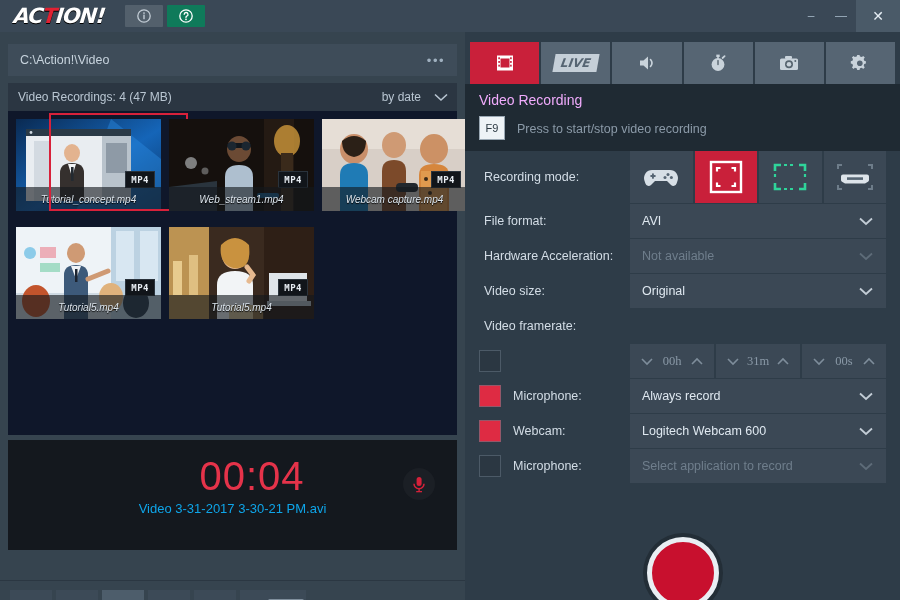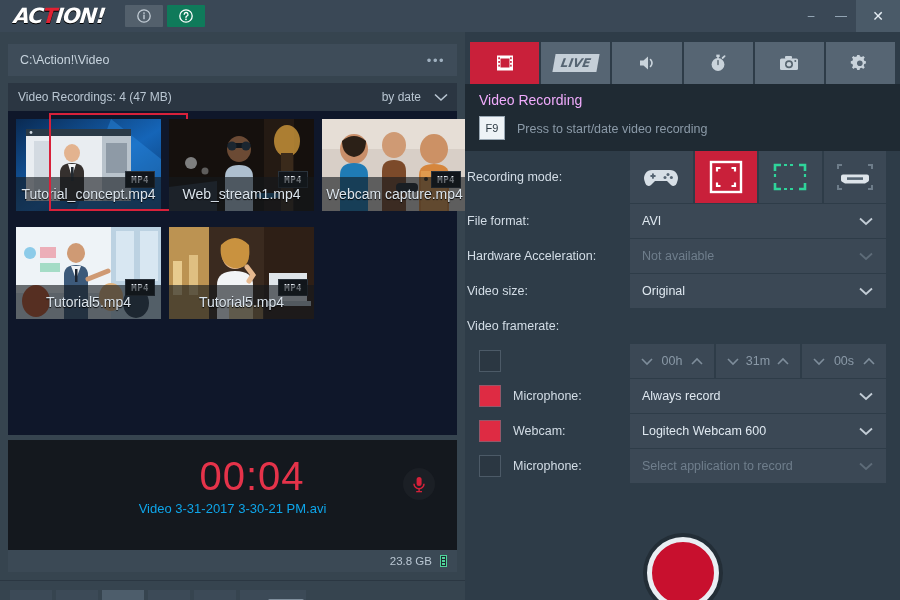--- a/index.html
+++ b/index.html
@@ -85,23 +85,23 @@
     position: absolute; left: 8px; top: 79px; width: 449px; height: 324px;
     background: #0f172a;
     padding: 8px 0 0 8px;
   }
   .thumb {
     position: absolute; width: 145px; height: 92px;
     overflow: hidden; background: #14181d;
   }
   .thumb .art { position: absolute; inset: 0; }
   .thumb .cap {
-    position: absolute; left: 0; right: 0; bottom: 0; height: 34px;
+    position: absolute; left: 0; right: 0; bottom: 0; height: 24px;
     background: rgba(20,24,29,0.62);
-    color: #dbe4ec; font-size: 14px; 
+    color: #dbe4ec; font-size: 10px; font-style: italic;
     display: flex; align-items: center; justify-content: center;
     text-shadow: 0 1px 1px #000;
   }
   .mp4 {
     position: absolute; right: 6px; bottom: 23px;
     background: #11151a; color: #e9eef4;
     font-family: "DejaVu Sans Mono", monospace;
     font-size: 9px; font-weight: bold;
     padding: 3px 5px 2px; letter-spacing: 0.5px;
     border: 1px solid #2a333c;
@@ -210,21 +210,21 @@
     position: absolute; left: 52px; top: 38px;
     color: #8b9aa8; font-size: 12.5px;
   }
 
   .settings { position: absolute; left: 0; top: 119px; width: 435px; }
   .row {
     position: relative; height: 34px; margin-bottom: 1px;
     display: flex; align-items: center;
   }
   .rlabel {
-    width: 165px; padding-left: 2px;
+    width: 165px; padding-left: 19px;
     color: #d3dde6; font-size: 12.5px;
   }
   .rlabel.indent { padding-left: 48px; }
   .ctrl {
     position: absolute; left: 165px; right: 14px; top: 0; bottom: 0;
     background: #3b4855;
     display: flex; align-items: center;
   }
   .ctrl .val { margin-left: 12px; color: #dfe8f0; font-size: 12.5px; }
   .ctrl .val.dim { color: #6f7e8c; }
@@ -249,21 +249,21 @@
 
   .spinners {
     position: absolute; left: 165px; right: 14px; top: 0; bottom: 0;
     display: flex; gap: 2px;
   }
   .spin {
     flex: 1; background: #3b4855;
     display: flex; align-items: center; justify-content: space-between;
     padding: 0 10px;
   }
-  .spin .sv { color: #8a99a7; font-size: 12.5px; }
+  .spin .sv { color: #8a99a7; font-size: 12.5px; font-family: Liberation Serif, serif; }
 
   .recbtn {
     position: absolute; left: 50%; transform: translateX(-50%);
     top: 505px; width: 72px; height: 72px; border-radius: 50%;
     background: #c8102e;
     border: 5px solid #e9eef3;
     box-shadow: 0 0 0 4px #232e37;
   }
 
   svg { display: block; }
@@ -435,28 +435,20 @@
       <div class="micbadge">
         <svg width="18" height="18" viewBox="0 0 18 18">
           <rect x="6.6" y="2" width="5" height="9" rx="2.5" fill="#d5213a"></rect>
           <path d="M4 8.8 a5 5 0 0 0 10 0" fill="none" stroke="#d5213a" stroke-width="1.5"></path>
           <rect x="8.4" y="13.4" width="1.4" height="3" fill="#d5213a"></rect>
           <rect x="6.2" y="16" width="5.8" height="1.3" fill="#d5213a"></rect>
         </svg>
       </div>
     </div>
 
-    <div class="statusbar">
-      <span class="gb">23.8 GB</span>
-      <span class="battery">
-          <i></i>
-          <i></i>
-          <i></i>
-        </span>
-    </div>
 
     <div class="bottombar">
       <div class="bbtn">
         <svg width="18" height="18" viewBox="0 0 18 18">
           <rect x="3" y="8.2" width="12" height="1.7" fill="#7f8e9c"></rect>
         </svg>
       </div>
       <div class="bbtn">
         <svg width="18" height="18" viewBox="0 0 18 18">
           <path d="M5 3.5 L14 9 L5 14.5 Z" fill="#7f8e9c"></path>
@@ -535,21 +527,21 @@
         <svg width="22" height="20" viewBox="0 0 22 20">
           <path d="M11 3.6 l1.9 0.5 l1.3 -1.1 l1.6 1.6 l-1.1 1.3 l0.5 1.9 l1.7 0.5 v2.3 l-1.7 0.5 l-0.5 1.9 l1.1 1.3 l-1.6 1.6 l-1.3 -1.1 l-1.9 0.5 l-0.5 1.7 h-2.3 l-0.5 -1.7 l-1.9 -0.5 l-1.3 1.1 l-1.6 -1.6 l1.1 -1.3 l-0.5 -1.9 l-1.7 -0.5 v-2.3 l1.7 -0.5 l0.5 -1.9 l-1.1 -1.3 l1.6 -1.6 l1.3 1.1 l1.9 -0.5 l0.5 -1.7 h2.3 z" fill="#c9d3db"></path>
           <circle cx="10.8" cy="10.3" r="2.8" fill="#566573"></circle>
         </svg>
       </div>
     </div>
 
     <div class="rhead">
       <div class="h1">Video Recording</div>
       <div class="hotkey">F9</div>
-      <div class="hotkeytext">Press to start/date video recording</div>
+      <div class="hotkeytext">Press to start/stop video recording</div>
     </div>
 
     <div class="settings">
 
       <div class="moderow">
         <div class="rlabel">Recording mode:</div>
         <div class="modes">
           <div class="mode">
             <svg width="38" height="26" viewBox="0 0 38 26">
               <path d="M10 6 h18 a8 8 0 0 1 7.6 10.4 l-1 3.2 a3.4 3.4 0 0 1 -5.6 1.4 L25 17 h-12 l-4 4 a3.4 3.4 0 0 1 -5.6 -1.4 l-1 -3.2 A8 8 0 0 1 10 6 z" fill="#d7dfe6"></path>

